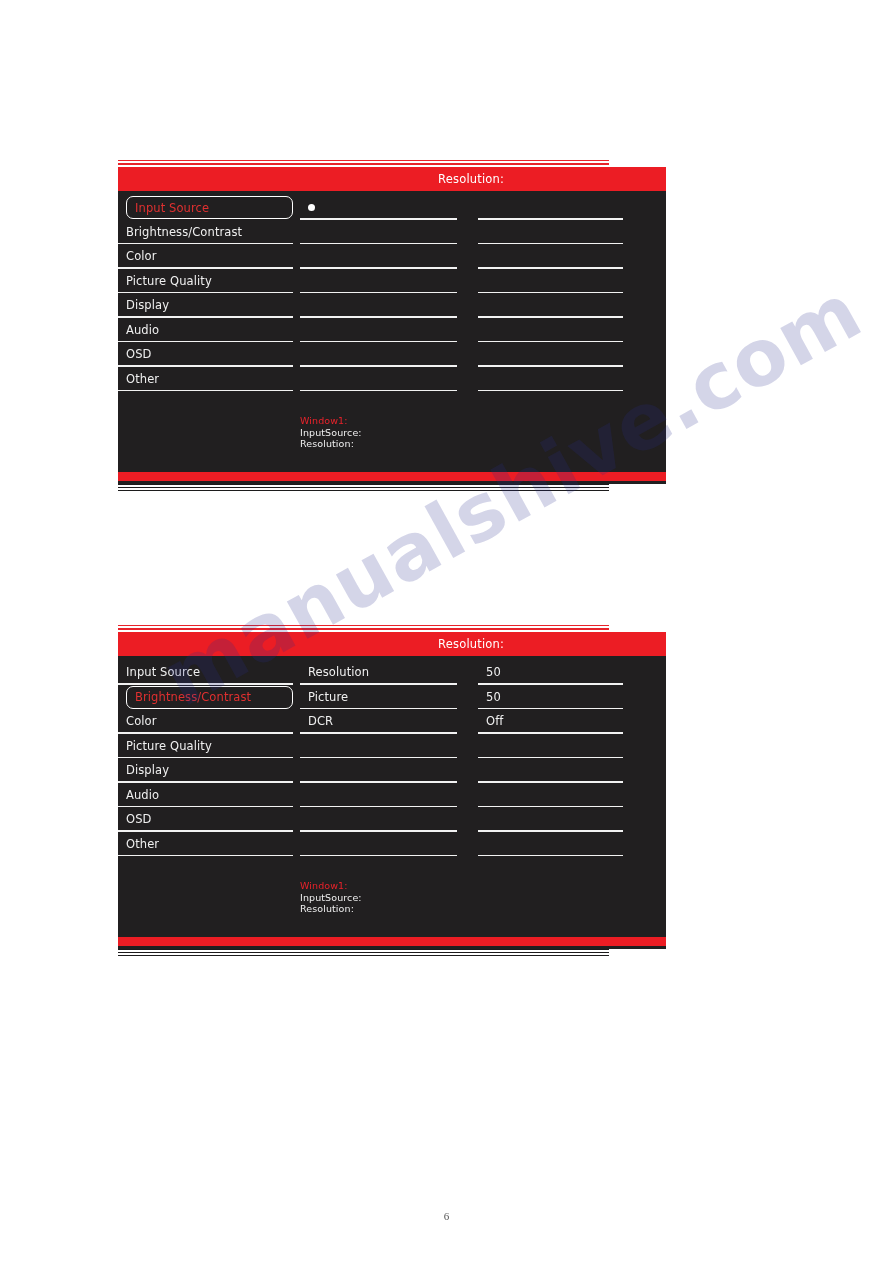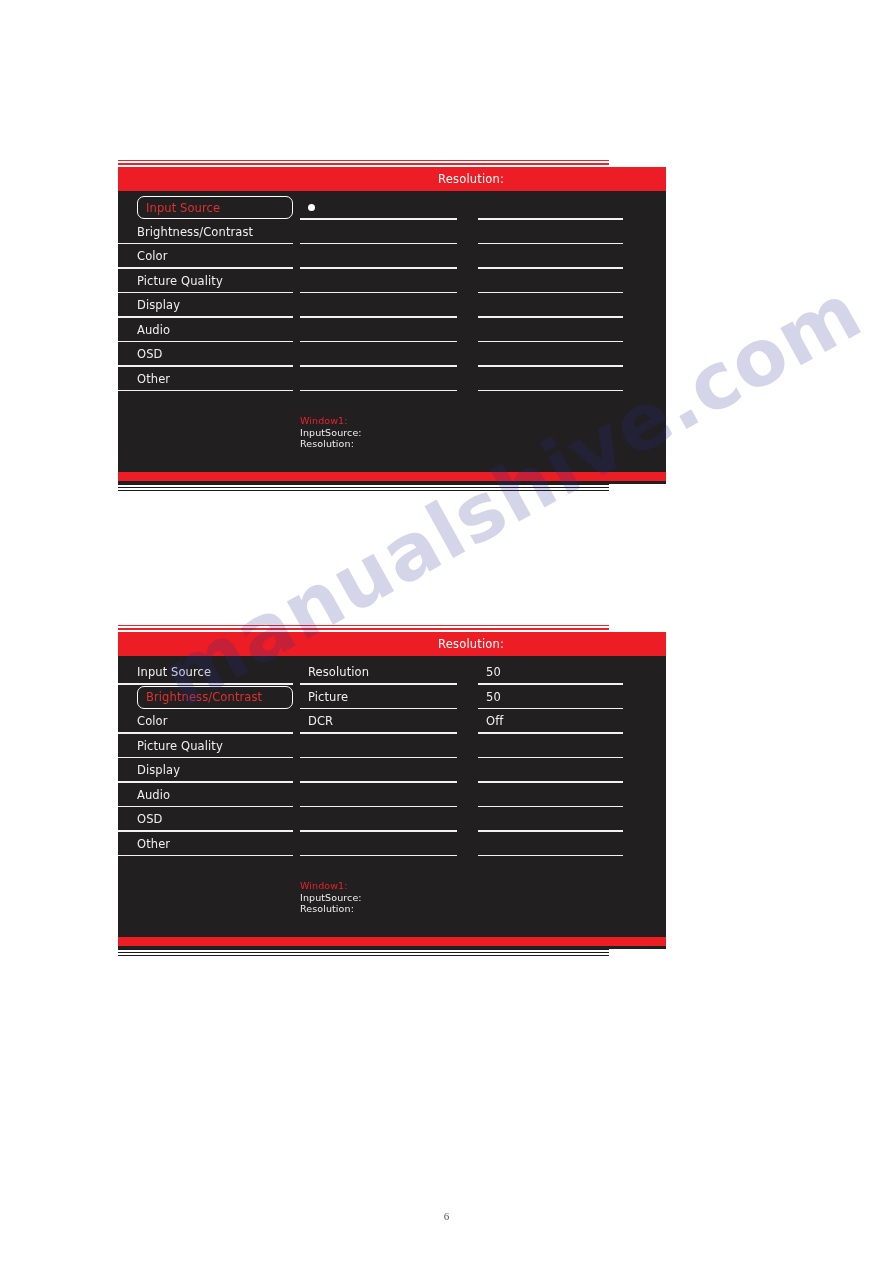--- a/index.html
+++ b/index.html
@@ -106,21 +106,21 @@
   .cell {
     position: relative;
     box-sizing: border-box;
   }
   .cell-inner {
     height: 100%;
     display: flex;
     align-items: center;
     box-sizing: border-box;
   }
-  .c1 { width: 175px; padding-left: 19px; }
+  .c1 { width: 175px; padding-left: 8px; }
   .c2 { width: 157px; margin-left: 7px; padding-left: 8px; }
   .c3 { width: 145px; margin-left: 21px; padding-left: 8px; }
 
   
   .cell::after {
     content: "";
     position: absolute;
     left: 0;
     right: 0;
     bottom: 0;

